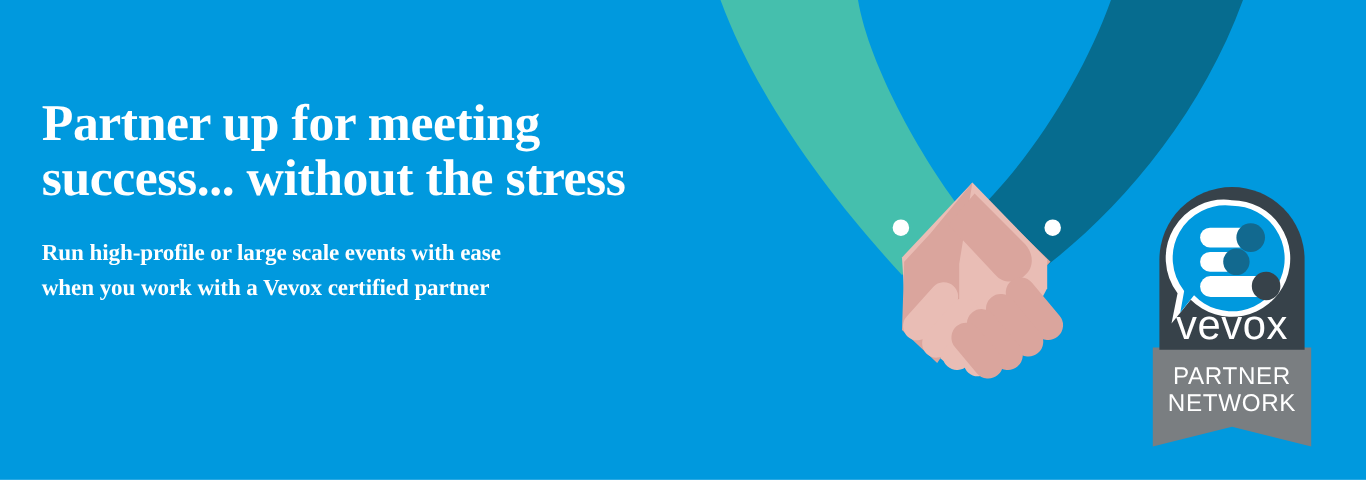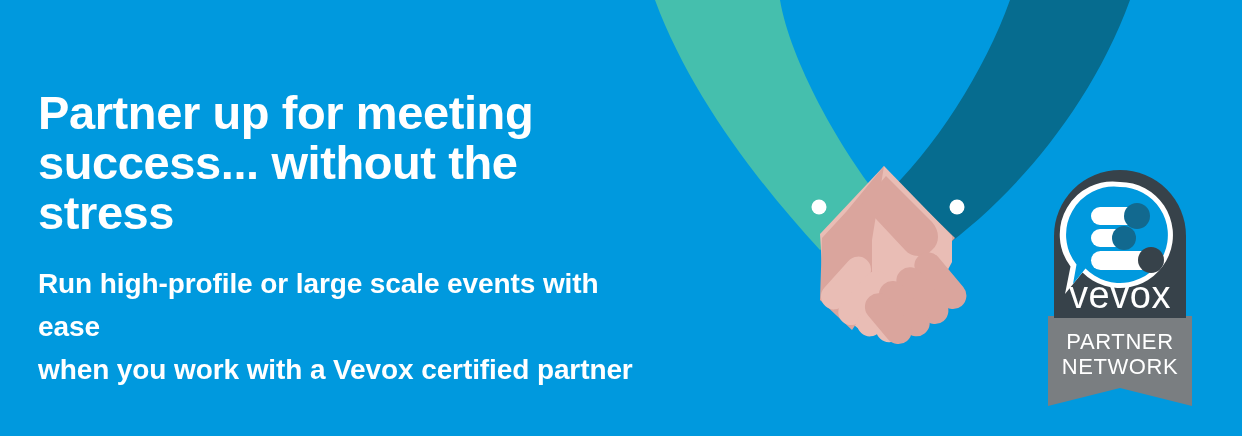--- a/index.html
+++ b/index.html
@@ -22,35 +22,36 @@
     position: absolute;
     inset: 0;
     width: 1242px;
     height: 436px;
   }
   .text-block {
     position: absolute;
     left: 38px;
     top: 88px;
     width: 620px;
+    font-family: Liberation Serif, serif;
   }
   .headline {
     margin: 0;
     color: #ffffff;
     font-size: 47px;
     line-height: 1.06;
     font-weight: 700;
     letter-spacing: -0.4px;
     white-space: pre-line;
   }
   .subhead {
     margin: 0;
     padding-top: 26px;
     color: #ffffff;
-    font-size: 28px;
+    font-size: 21px;
     line-height: 1.52;
     font-weight: 700;
     letter-spacing: -0.1px;
     white-space: pre-line;
   }
   .badge-layer {
     position: absolute;
     left: 1040px;
     top: 166px;
     width: 160px;

